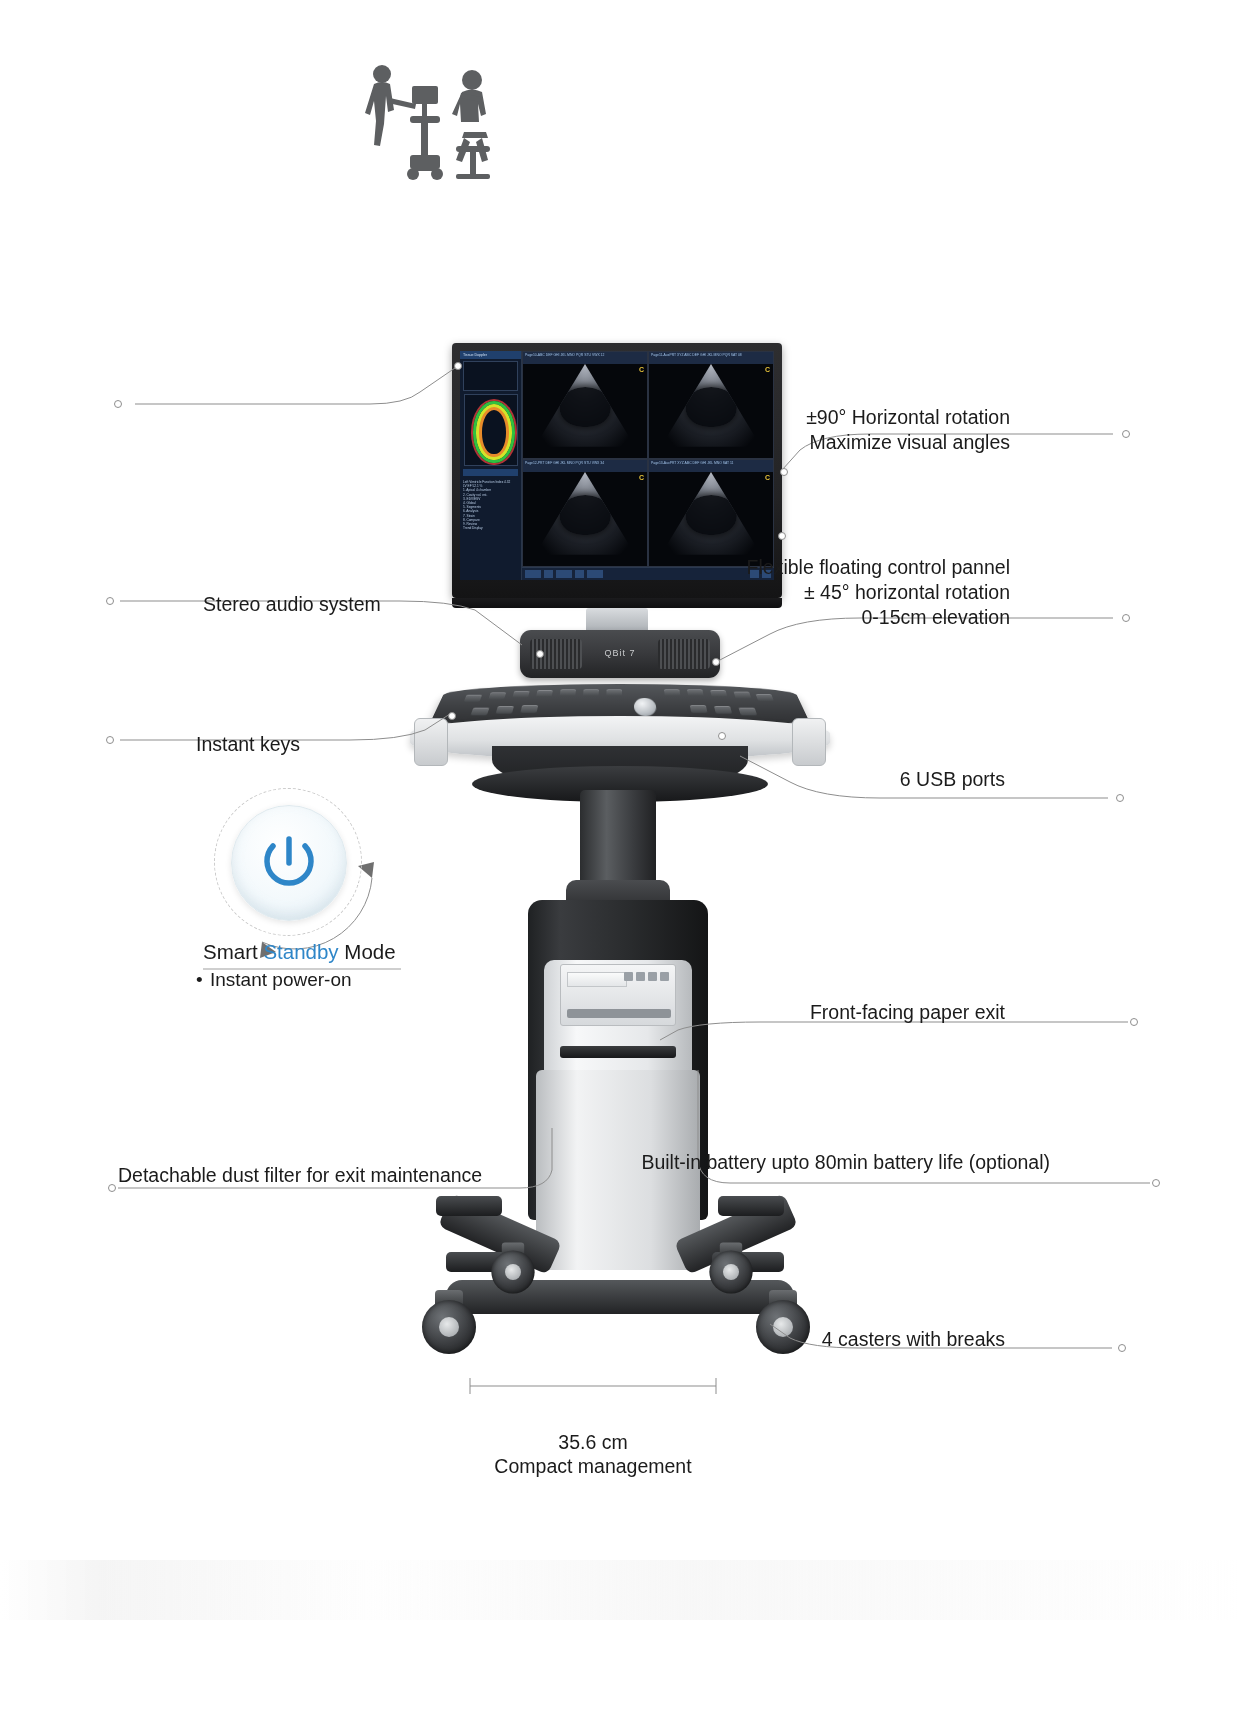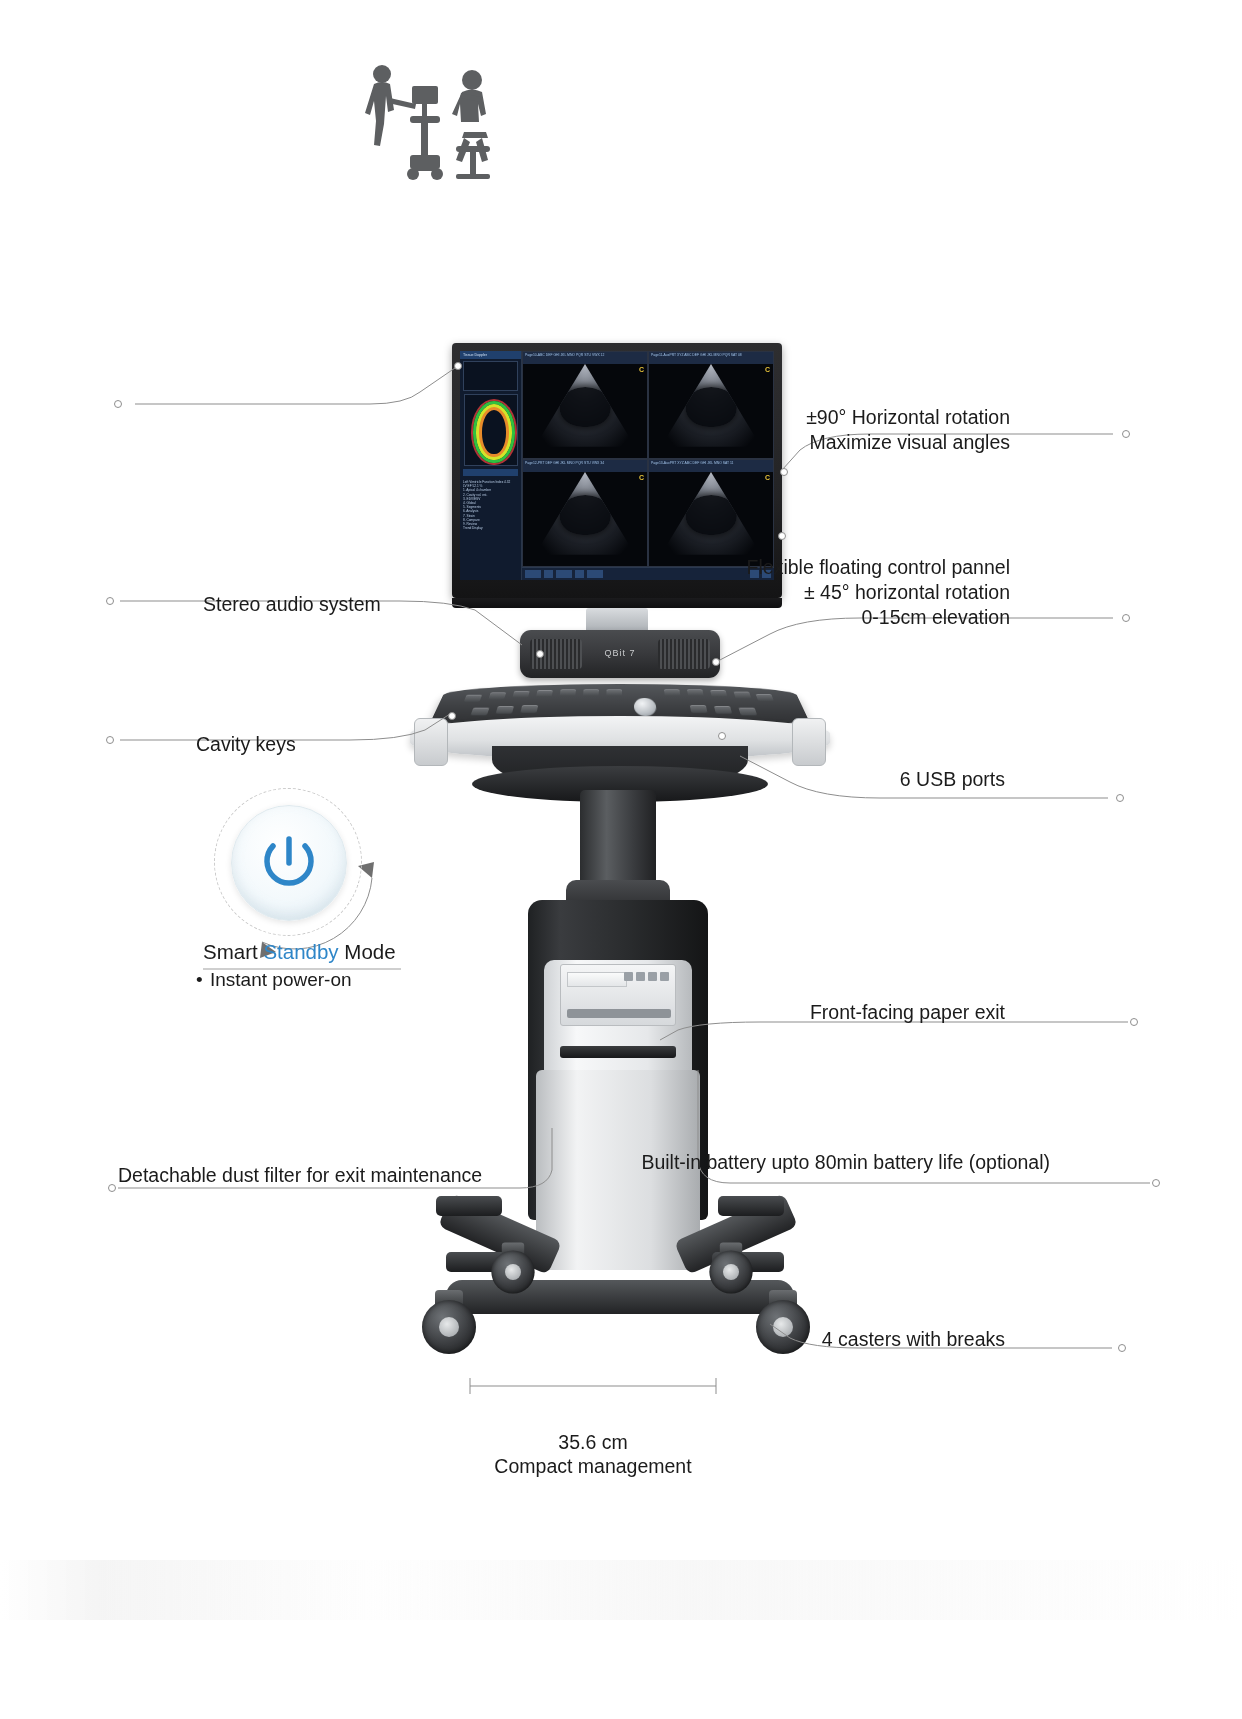--- a/index.html
+++ b/index.html
@@ -659,21 +659,21 @@
 
   <div class="callout right" style="left:690px; top:405px;  width:320px;">±90° Horizontal rotation
 Maximize visual angles</div>
 
   <div class="callout left" style="left:203px; top:592px;  width:260px;">Stereo audio system</div>
 
   <div class="callout right" style="left:660px; top:555px;  width:350px;">Flexible floating control pannel
 ± 45° horizontal rotation
 0-15cm elevation</div>
 
-  <div class="callout left" style="left:196px; top:732px;  width:220px;">Cavity keys</div>
+  <div class="callout left" style="left:196px; top:732px;  width:220px;">Instant keys</div>
 
   <div class="callout right" style="left:780px; top:767px;  width:225px;">6 USB ports</div>
 
   <div class="callout right" style="left:700px; top:1000px; width:305px;">Front-facing paper exit</div>
 
   <div class="callout right" style="left:640px; top:1150px; width:410px;">Built-in battery upto 80min battery life (optional)</div>
 
   <div class="callout left" style="left:118px; top:1163px; width:400px;">Detachable dust filter for exit maintenance</div>
 
   <div class="callout right" style="left:770px; top:1327px; width:235px;">4 casters with breaks</div>

